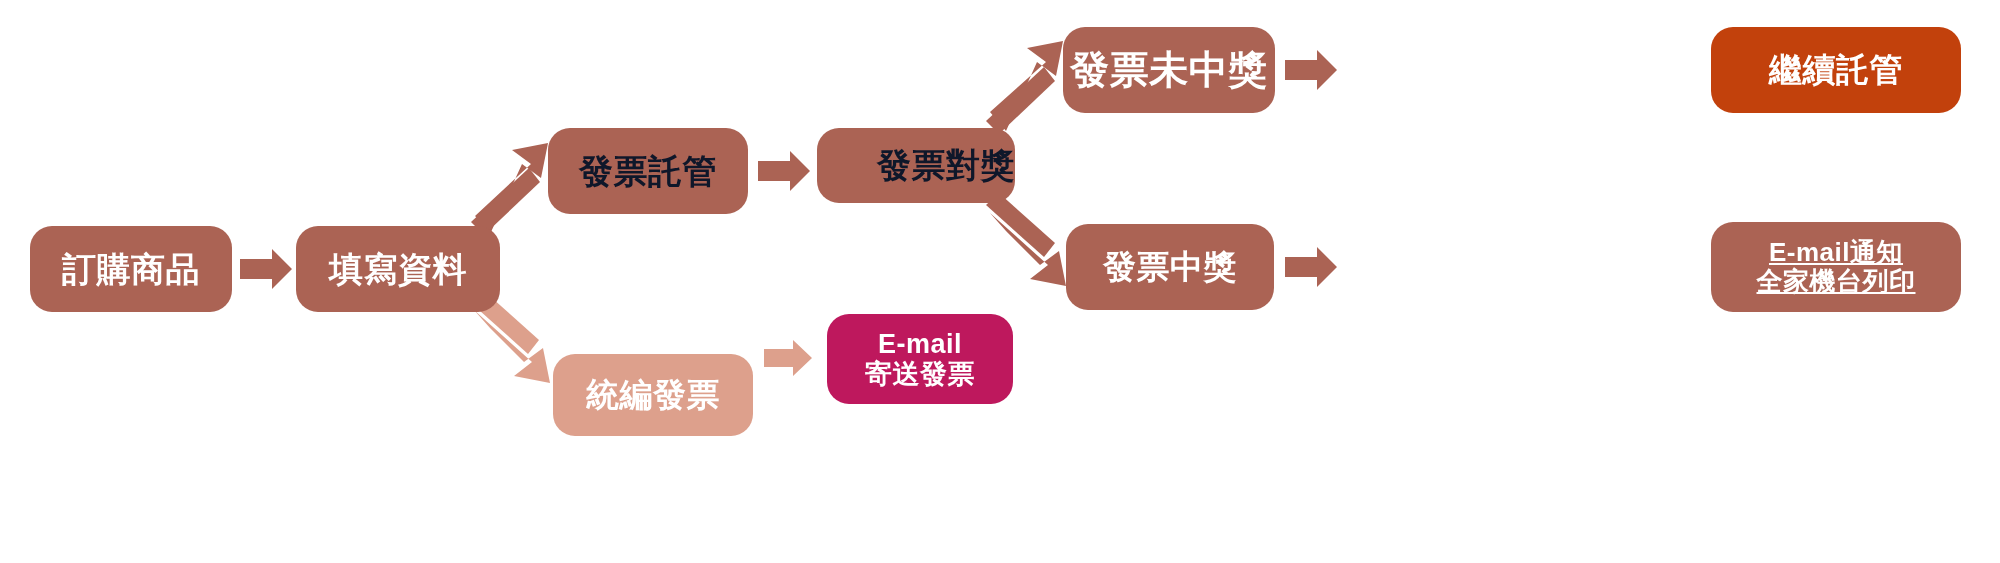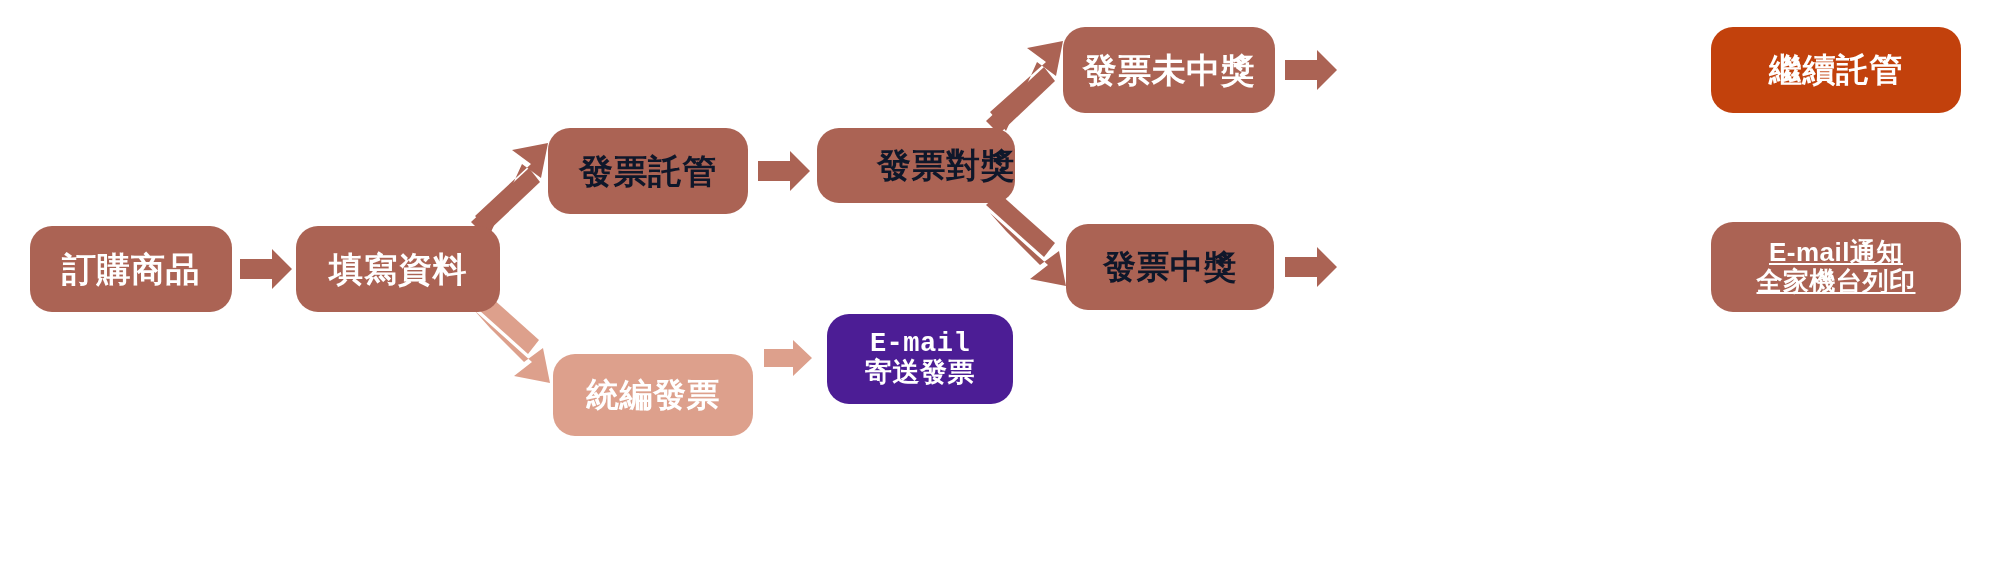--- a/index.html
+++ b/index.html
@@ -104,34 +104,34 @@
   </div>
   <div class="node dark" style="left: 296px; top: 226px; width: 204px; height: 86px; font-size: 34px; background: rgb(171, 99, 84); color: rgb(255, 255, 255);">
     <span class="label">填寫資料</span>
   </div>
   <div class="node dark" style="left: 548px; top: 128px; width: 200px; height: 86px; font-size: 34px; background: rgb(171, 99, 84); color: #0f172a;">
     <span class="label">發票託管</span>
   </div>
   <div class="node dark" style="left: 817px; top: 128px; width: 198px; height: 75px; font-size: 34px; background: rgb(171, 99, 84); color: #0f172a; justify-content: flex-end;">
     <span class="label">發票對獎</span>
   </div>
-  <div class="node dark" style="left: 1063px; top: 27px; width: 212px; height: 86px; font-size: 34px; background: rgb(171, 99, 84); color: rgb(255, 255, 255);">
+  <div class="node dark" style="left: 1063px; top: 27px; width: 212px; height: 86px; font-size: 39px; background: rgb(171, 99, 84); color: rgb(255, 255, 255);">
     <span class="label">發票未中獎</span>
   </div>
   <div class="node dark" style="left: 1711px; top: 27px; width: 250px; height: 86px; font-size: 33px; background: #c2410c; color: rgb(255, 255, 255);">
     <span class="label">繼續託管</span>
   </div>
-  <div class="node dark" style="left: 1066px; top: 224px; width: 208px; height: 86px; font-size: 33px; background: rgb(171, 99, 84); color: #0f172a;">
+  <div class="node dark" style="left: 1066px; top: 224px; width: 208px; height: 86px; font-size: 33px; background: rgb(171, 99, 84); color: #ffffff;">
     <span class="label">發票中獎</span>
   </div>
   <div class="node dark" style="left: 1711px; top: 222px; width: 250px; height: 90px; font-size: 26px; background: rgb(171, 99, 84); color: rgb(255, 255, 255); text-decoration: underline;">
     <span class="label">E-mail通知
 全家機台列印</span>
   </div>
   <div class="node light" style="left: 553px; top: 318px; width: 200px; height: 82px; font-size: 33px; background: rgb(221, 160, 140); color: rgb(255, 255, 255); margin-top: 36px;">
     <span class="label">統編發票</span>
   </div>
-  <div class="node light" style="left: 827px; top: 314px; width: 186px; height: 90px; font-size: 27px; background: #4c1d95; color: rgb(255, 255, 255); font-family: Liberation Mono, monospace;">
+  <div class="node light" style="left: 827px; top: 314px; width: 186px; height: 90px; font-size: 27px; background: #be185d; color: rgb(255, 255, 255);">
     <span class="label">E-mail
 寄送發票</span>
   </div>
 
 </div>
 
 </body></html>

